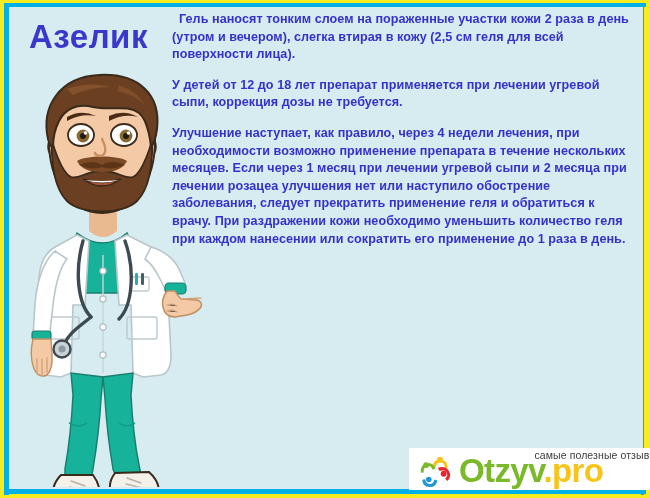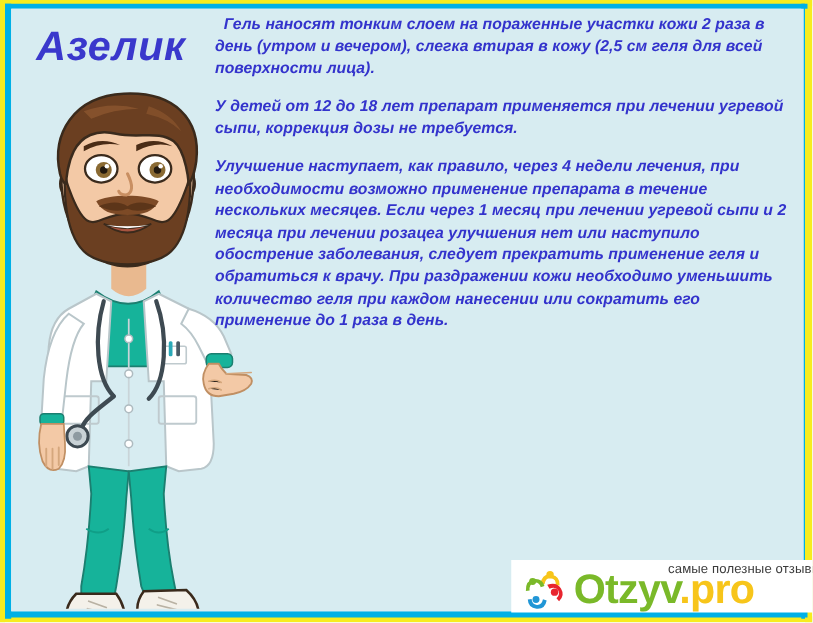--- a/index.html
+++ b/index.html
@@ -82,41 +82,39 @@
     overflow: hidden;
   }
 
   
   .title {
     position: absolute;
     left: 20px;
     top: 13px;
     font-size: 33px;
     font-weight: bold;
-    font-style: italic;
     color: #3a38cc;
     letter-spacing: 0.5px;
     line-height: 1;
     white-space: nowrap;
     z-index: 6;
   }
 
   
   .text-col {
     position: absolute;
     left: 163px;
     top: 4px;
     width: 461px;
     z-index: 5;
   }
   .para {
     color: #3333cc;
     font-size: 12.6px;
     font-weight: bold;
-    font-style: italic;
     line-height: 17.6px;
     margin: 0 0 13px 0;
     text-align: left;
     letter-spacing: 0.05px;
   }
   .para.first { text-indent: 7px; }
 
   
   .doctor {
     position: absolute;

